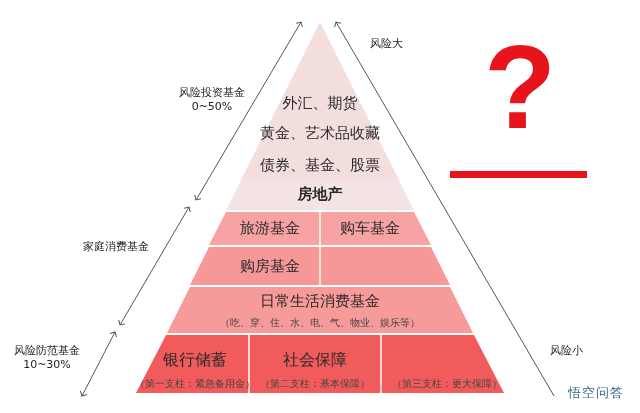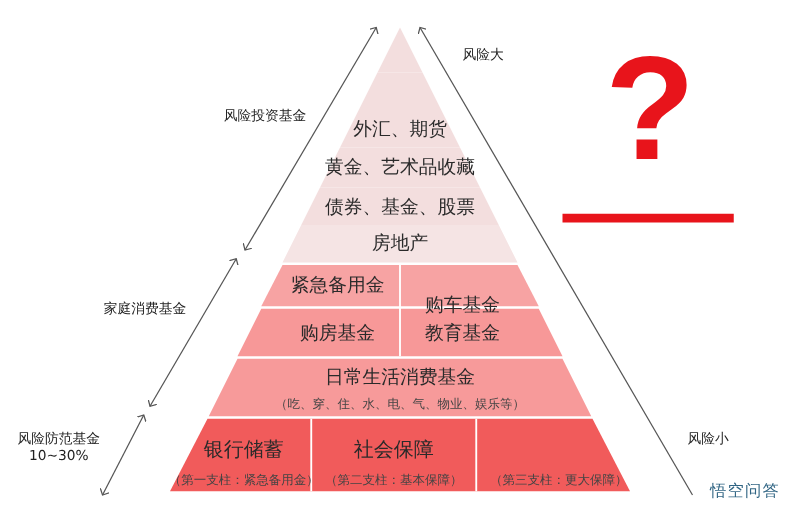--- a/index.html
+++ b/index.html
@@ -55,37 +55,37 @@
       <line x1="189" y1="207" x2="120" y2="325" marker-start="url(#ah)" marker-end="url(#ah)"></line>
       <line x1="115" y1="332" x2="82" y2="396" marker-start="url(#ah)" marker-end="url(#ah)"></line>
     </g>
 
     <line x1="336" y1="22" x2="554" y2="396" stroke="#555" stroke-width="1" marker-start="url(#ah)"></line>
   </svg>
 
   <div class="layer-text t16" style="left:250px;top:94px;width:140px;">外汇、期货</div>
   <div class="layer-text t16" style="left:230px;top:124px;width:180px;">黄金、艺术品收藏</div>
   <div class="layer-text t16" style="left:230px;top:156px;width:180px;">债券、基金、股票</div>
-  <div class="layer-text t16" style="left:270px;top:185px;width:100px;">房地产</div>
+  <div class="layer-text t16" style="left:270px;top:185px;width:100px;font-weight:bold;">房地产</div>
 
-  <div class="layer-text t16" style="left:220px;top:219px;width:100px;">紧急备用金</div>
-  <div class="layer-text t16" style="left:320px;top:219px;width:100px;margin-top:16px;">购车基金</div>
+  <div class="layer-text t16" style="left:220px;top:219px;width:100px;">旅游基金</div>
+  <div class="layer-text t16" style="left:320px;top:219px;width:100px;">购车基金</div>
   <div class="layer-text t16" style="left:220px;top:257px;width:100px;">购房基金</div>
-  <div class="layer-text t16" style="left:320px;top:257px;width:100px;">教育基金</div>
   <div class="layer-text t16" style="left:220px;top:292px;width:200px;">日常生活消费基金</div>
   <div class="layer-text t12" style="left:200px;top:316px;width:240px;">（吃、穿、住、水、电、气、物业、娱乐等）</div>
 
   <div class="layer-text t17" style="left:130px;top:350px;width:130px;">银行储蓄</div>
   <div class="layer-text t12" style="left:115px;top:377px;width:160px;">（第一支柱：紧急备用金）</div>
   <div class="layer-text t12" style="left:240px;top:377px;width:150px;">（第二支柱：基本保障）</div>
   <div class="layer-text t17" style="left:250px;top:350px;width:130px;">社会保障</div>
   <div class="layer-text t12" style="left:372px;top:377px;width:150px;">（第三支柱：更大保障）</div>
 
   <div class="side-label" style="left:172px;top:86px;width:80px;">
     <div>风险投资基金</div>
+    <div>0~50%</div>
   </div>
   <div class="side-label" style="left:76px;top:240px;width:80px;">
     <div>家庭消费基金</div>
   </div>
   <div class="side-label" style="left:7px;top:344px;width:80px;">
     <div>风险防范基金</div>
     <div>10~30%</div>
   </div>
 
   <div class="risk" style="left:370px;top:36px;">风险大</div>

